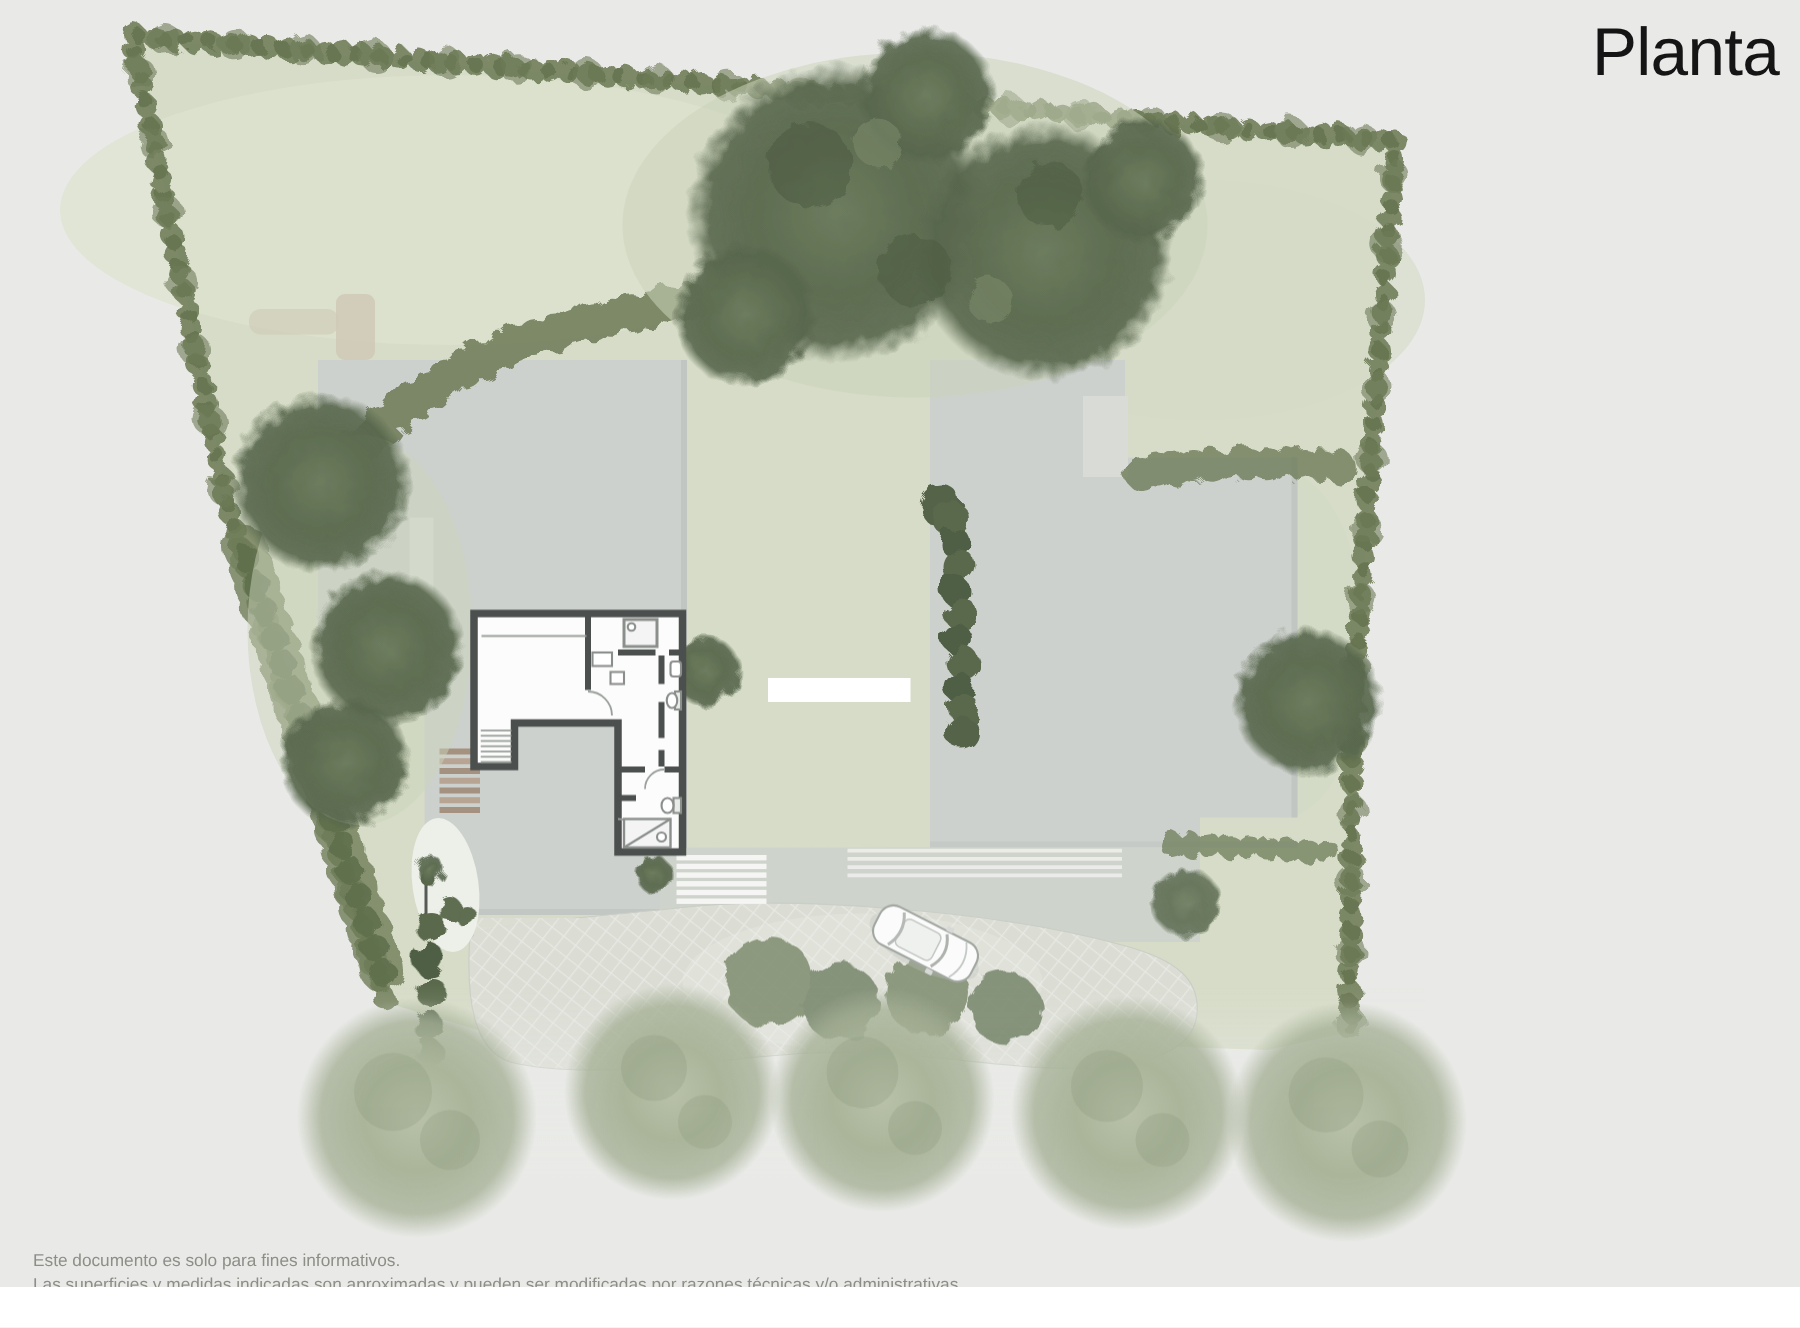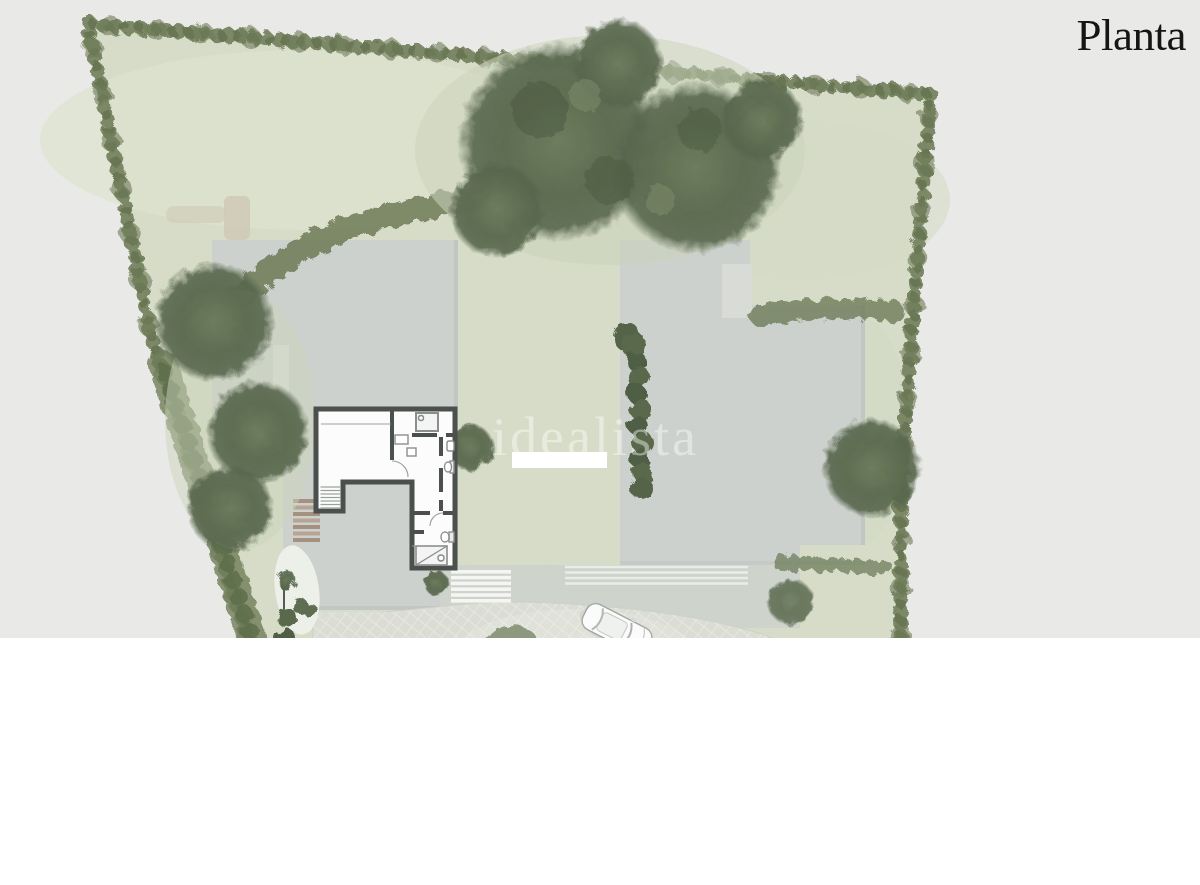--- a/index.html
+++ b/index.html
@@ -1,17 +1,17 @@
 <!DOCTYPE html>
 <html style="--background: #e9eae7; --lawn: #d6dcc7; --hedge-green: #76835f; --dark-tree: #5e6d51; --pale-tree: #aab59a; --roof-gray: #cdd1cd; --wall-dark: #4b4f4d; --paving: #dbddd4; --path-beige: #cfc9b6; --steps-brown: #a5917f; --car-body: #fafbfa; --title-text: #151515; --footer-text: #8e8e88;"><head>
 <meta charset="utf-8">
 <style>
   html,body{margin:0;padding:0;background:#ffffff}
-  .stage{position:relative;width:1200px;height:638px;background:var(--background,#e9eae7);
-         overflow:hidden;font-family:Liberation Serif, serif}
+  .stage{position:relative;width:1200px;height:858px;background:var(--background,#e9eae7);
+         overflow:hidden;font-family:Liberation Sans, sans-serif}
   .stage svg{position:absolute;left:0;top:0}
   .plan-title{position:absolute;top:8px;right:14px;text-align:right;
       font-size:45px;line-height:54px;letter-spacing:-0.5px;
       color:var(--title-text,#151515);font-weight:400}
   .watermark{position:absolute;left:492px;top:406px;font-size:54px;letter-spacing:3px;
       color:rgba(255,255,255,0.42);font-weight:400;user-select:none}
   .footer{position:absolute;left:22px;top:834px;font-size:11.5px;line-height:15.5px;
       color:var(--footer-text,#8e8e88)}
   .lawn-fill{fill:var(--lawn,#d6dcc7)}
   .roof-fill{fill:var(--roof-gray,#cdd1cd)}
@@ -263,16 +263,19 @@
       <circle cx="884" cy="730" r="25"></circle>
           <circle cx="920" cy="766" r="19"></circle>
     </g>
   </g>
 </svg>
 
 <div class="plan-title">
   <div>Planta</div>
 </div>
 
-<div class="watermark">idealista</div>
-
-
+
+<div class="footer">
+  <div>Este documento es solo para fines informativos.</div>
+  <div>Las superficies y medidas indicadas son aproximadas y pueden ser modificadas por razones técnicas y/o administrativas.</div>
 </div>
 
+</div>
+
 </body></html>

